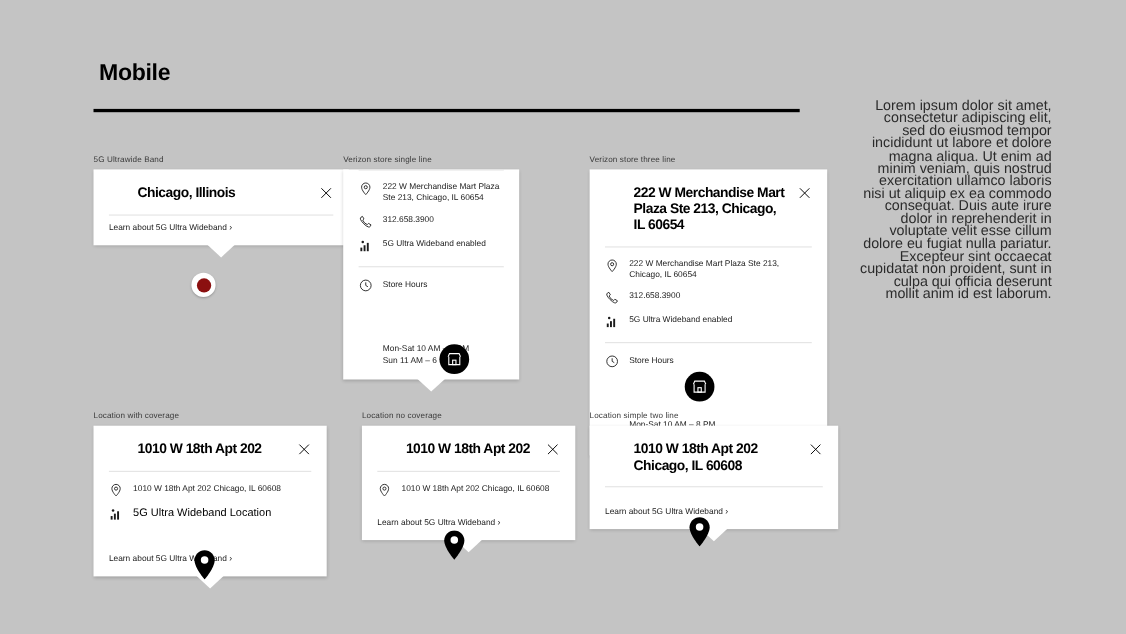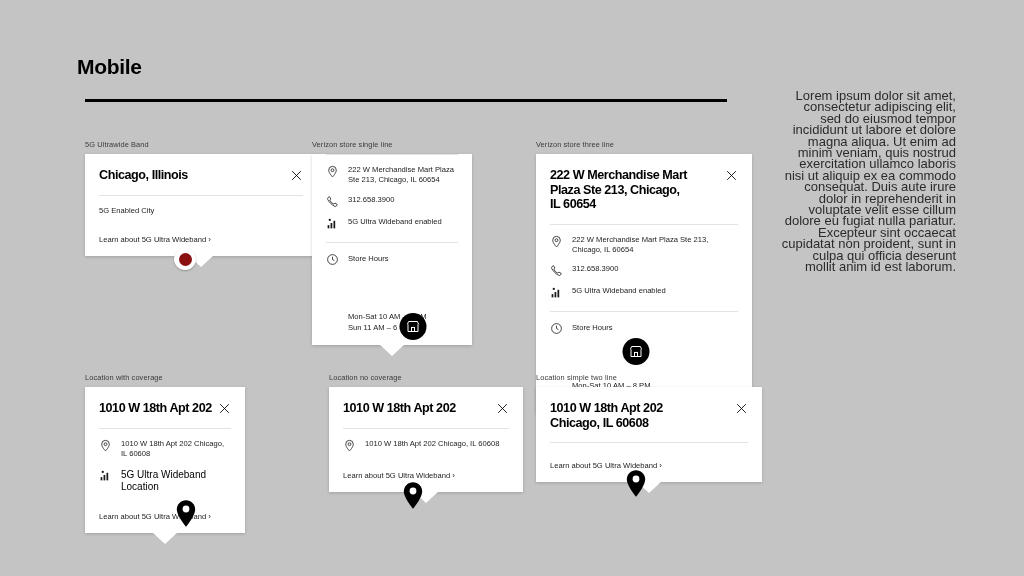--- a/index.html
+++ b/index.html
@@ -6,21 +6,21 @@
   html, body {
     width: 1024px; height: 576px;
     background: #c4c4c4;
     font-family: "Liberation Sans", sans-serif;
     overflow: hidden;
   }
   .stage { position: relative; width: 1024px; height: 576px; }
 
   
   .page-title {
-    position: absolute; left: 77px; top: 55px;
+    position: absolute; left: 90px; top: 55px;
     font-size: 21px; font-weight: bold; color: #000;
     letter-spacing: -0.3px;
   }
   .title-rule {
     position: absolute; left: 85px; top: 99px;
     width: 642px; height: 3px; background: #000;
   }
 
   
   .lorem {
@@ -47,21 +47,21 @@
     position: absolute; left: 50%; bottom: -11px;
     transform: translateX(-50%);
     width: 0; height: 0;
     border-left: 13px solid transparent;
     border-right: 13px solid transparent;
     border-top: 12px solid #ffffff;
   }
 
   .card-head {
     display: flex; align-items: flex-start; justify-content: space-between;
-    padding-top: 14px; padding-bottom: 12px;
+    padding-top: 14px; padding-bottom: 12px; margin-left: 26px;
   }
   .card-title {
     font-size: 12.6px; font-weight: bold; color: #000;
     letter-spacing: -0.45px; line-height: 15px;
   }
   .card-title.multi { font-size: 12.6px; line-height: 14.5px; }
 
   .close-icon { width: 13px; height: 13px; flex: 0 0 auto; margin-top: 1px; cursor: pointer; }
   .close-icon svg { display:block; width: 13px; height: 13px; }
 
@@ -127,23 +127,20 @@
       <div class="card-head">
         <div class="card-title">Chicago, Illinois</div>
         <span class="close-icon">
           <svg viewBox="0 0 24 24" fill="none" stroke="#000" stroke-width="1.6">
               <line x1="4" y1="4" x2="20" y2="20"></line>
               <line x1="20" y1="4" x2="4" y2="20"></line>
             </svg>
         </span>
       </div>
       <div class="divider"></div>
-      <div class="rows">
-        <div class="row-text">5G Enabled City</div>
-      </div>
       <a class="link"><span>Learn about 5G Ultra Wideband</span> <span class="chev">›</span></a>
       <div class="tail"></div>
     </div>
   </div>
   <div class="marker" style="left:185px; top:248px;">
     <div class="marker-dot">
         <i></i>
       </div>
   </div>
 
@@ -279,21 +276,21 @@
   <div class="marker" style="left:636px; top:338px;">
     <div class="marker-store">
       <svg viewBox="0 0 24 24" fill="none" stroke="#fff" stroke-width="1.6">
           <path d="M3 8.5 5 4h14l2 4.5"></path>
           <path d="M4 8.5V20h16V8.5"></path>
           <rect x="9.6" y="13.5" width="4.8" height="6.5"></rect>
         </svg>
     </div>
   </div>
 
-  <div class="group" style="left:85px; top:373px; width:160px;">
+  <div class="group" style="left:85px; top:373px; width:212px;">
     <div class="group-label">Location with coverage</div>
     <div class="card">
       <div class="card-head">
         <div class="card-title">1010 W 18th Apt 202</div>
         <span class="close-icon">
           <svg viewBox="0 0 24 24" fill="none" stroke="#000" stroke-width="1.6">
               <line x1="4" y1="4" x2="20" y2="20"></line>
               <line x1="20" y1="4" x2="4" y2="20"></line>
             </svg>
         </span>
@@ -302,21 +299,21 @@
       <div class="rows">
         <div class="row">
           <span class="row-ico">
             <svg viewBox="0 0 24 24" fill="none" stroke="#1b1b1b" stroke-width="1.5">
                 <path d="M12 22s7-7.2 7-12.5A7 7 0 0 0 5 9.5C5 14.8 12 22 12 22z"></path>
                 <circle cx="12" cy="9.6" r="2.6"></circle>
               </svg>
           </span>
           <span class="row-text">1010 W 18th Apt 202 Chicago, IL 60608</span>
         </div>
-        <div class="row" style="">
+        <div class="row" style="margin-bottom:11px">
           <span class="row-ico">
             <svg viewBox="0 0 24 24" fill="#1b1b1b">
                 <rect x="3" y="15" width="3.2" height="6"></rect>
                 <rect x="8.4" y="11" width="3.2" height="10"></rect>
                 <rect x="13.8" y="7" width="3.2" height="14"></rect>
                 <circle cx="7" cy="5.5" r="2.1"></circle>
               </svg>
           </span>
           <span class="row-text big">5G Ultra Wideband Location</span>
         </div>

